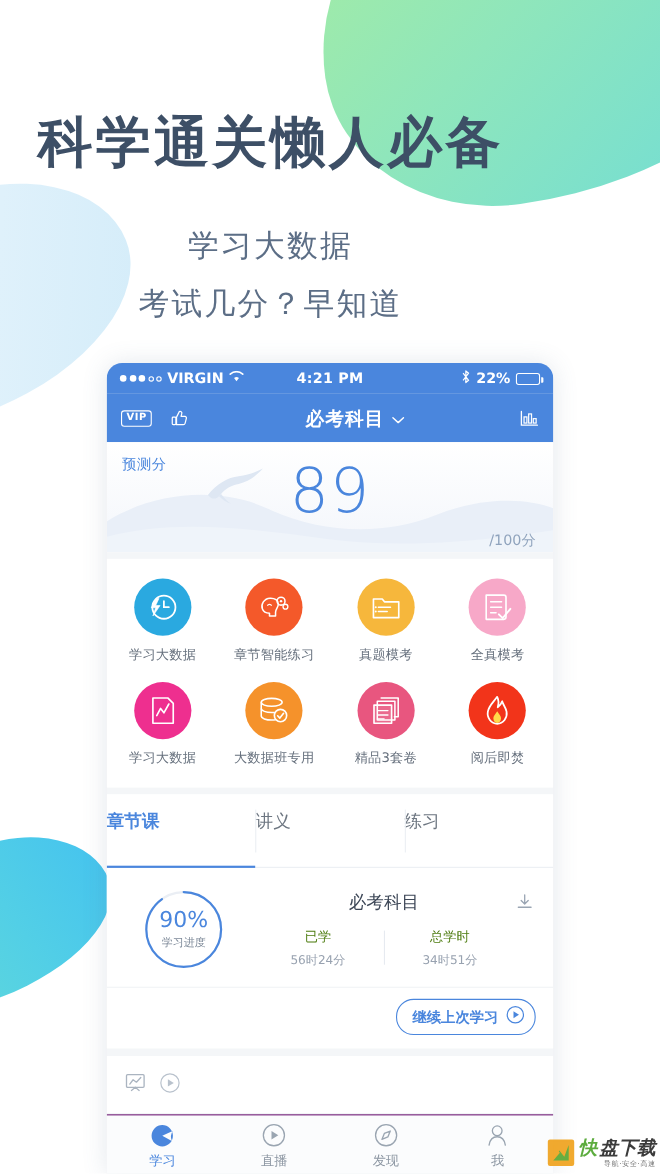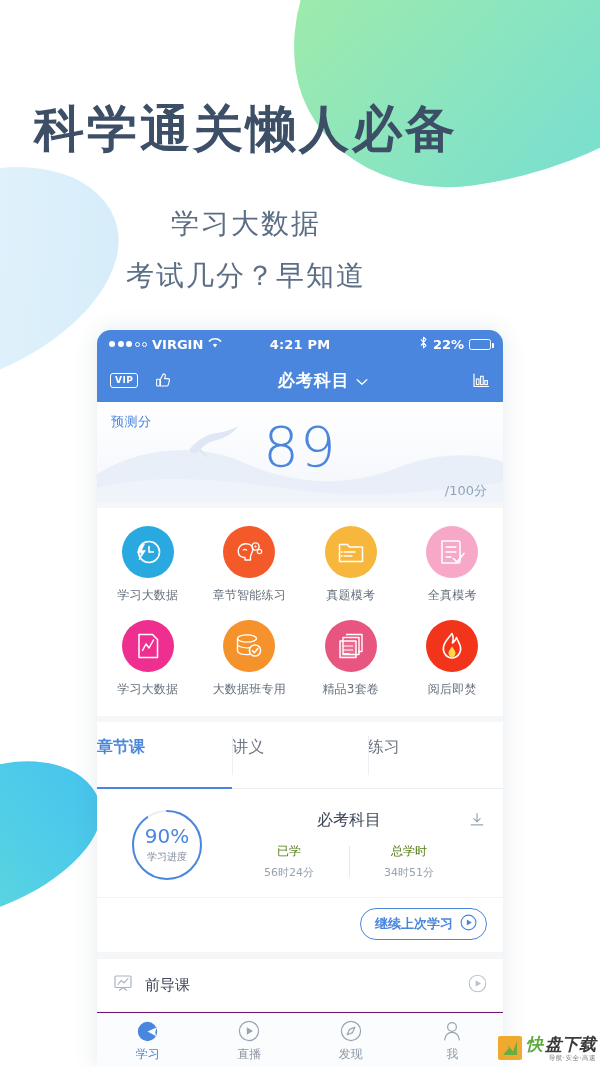--- a/index.html
+++ b/index.html
@@ -460,21 +460,20 @@
 
     <div id="list-card">
       <div class="list-item">
         <span>
           <svg width="20" height="20" viewBox="0 0 20 20">
               <rect x="2" y="3" width="16" height="11.5" rx="1" stroke="#aab4c0" stroke-width="1.2" fill="none"></rect>
               <path d="M5 11.5 L8 7.6 L11 9.8 L15 5.6" stroke="#aab4c0" stroke-width="1.2" fill="none" stroke-linecap="round" stroke-linejoin="round"></path>
               <path d="M6.5 17.3 L10 14.5 L13.5 17.3" stroke="#aab4c0" stroke-width="1.2" fill="none" stroke-linecap="round"></path>
             </svg>
         </span>
-        <span class="list-item-title">前导课</span>
         <span>
           <svg width="19" height="19" viewBox="0 0 19 19">
               <circle cx="9.5" cy="9.5" r="8.3" stroke="#b9c2cd" stroke-width="1.1" fill="none"></circle>
               <path d="M7.6 6.2 L13 9.5 L7.6 12.8 Z" fill="#b9c2cd"></path>
             </svg>
         </span>
       </div>
     </div>
 
     <div id="bottom-nav">

